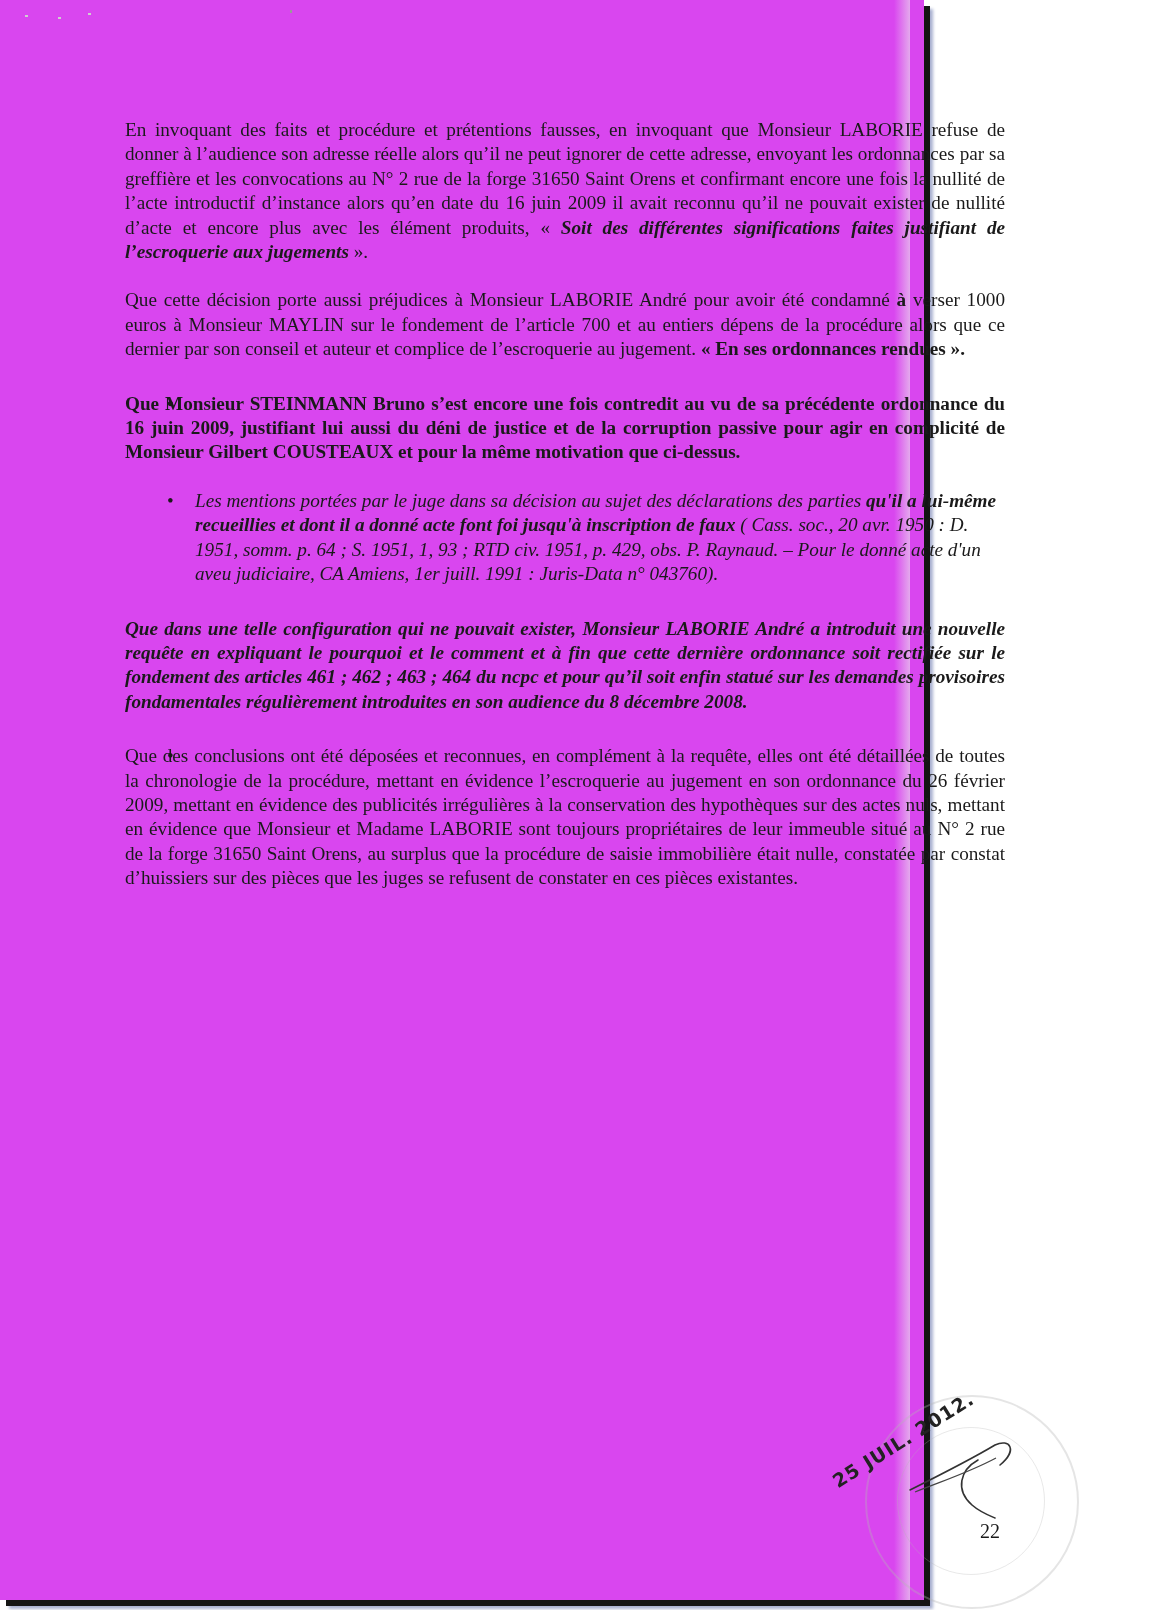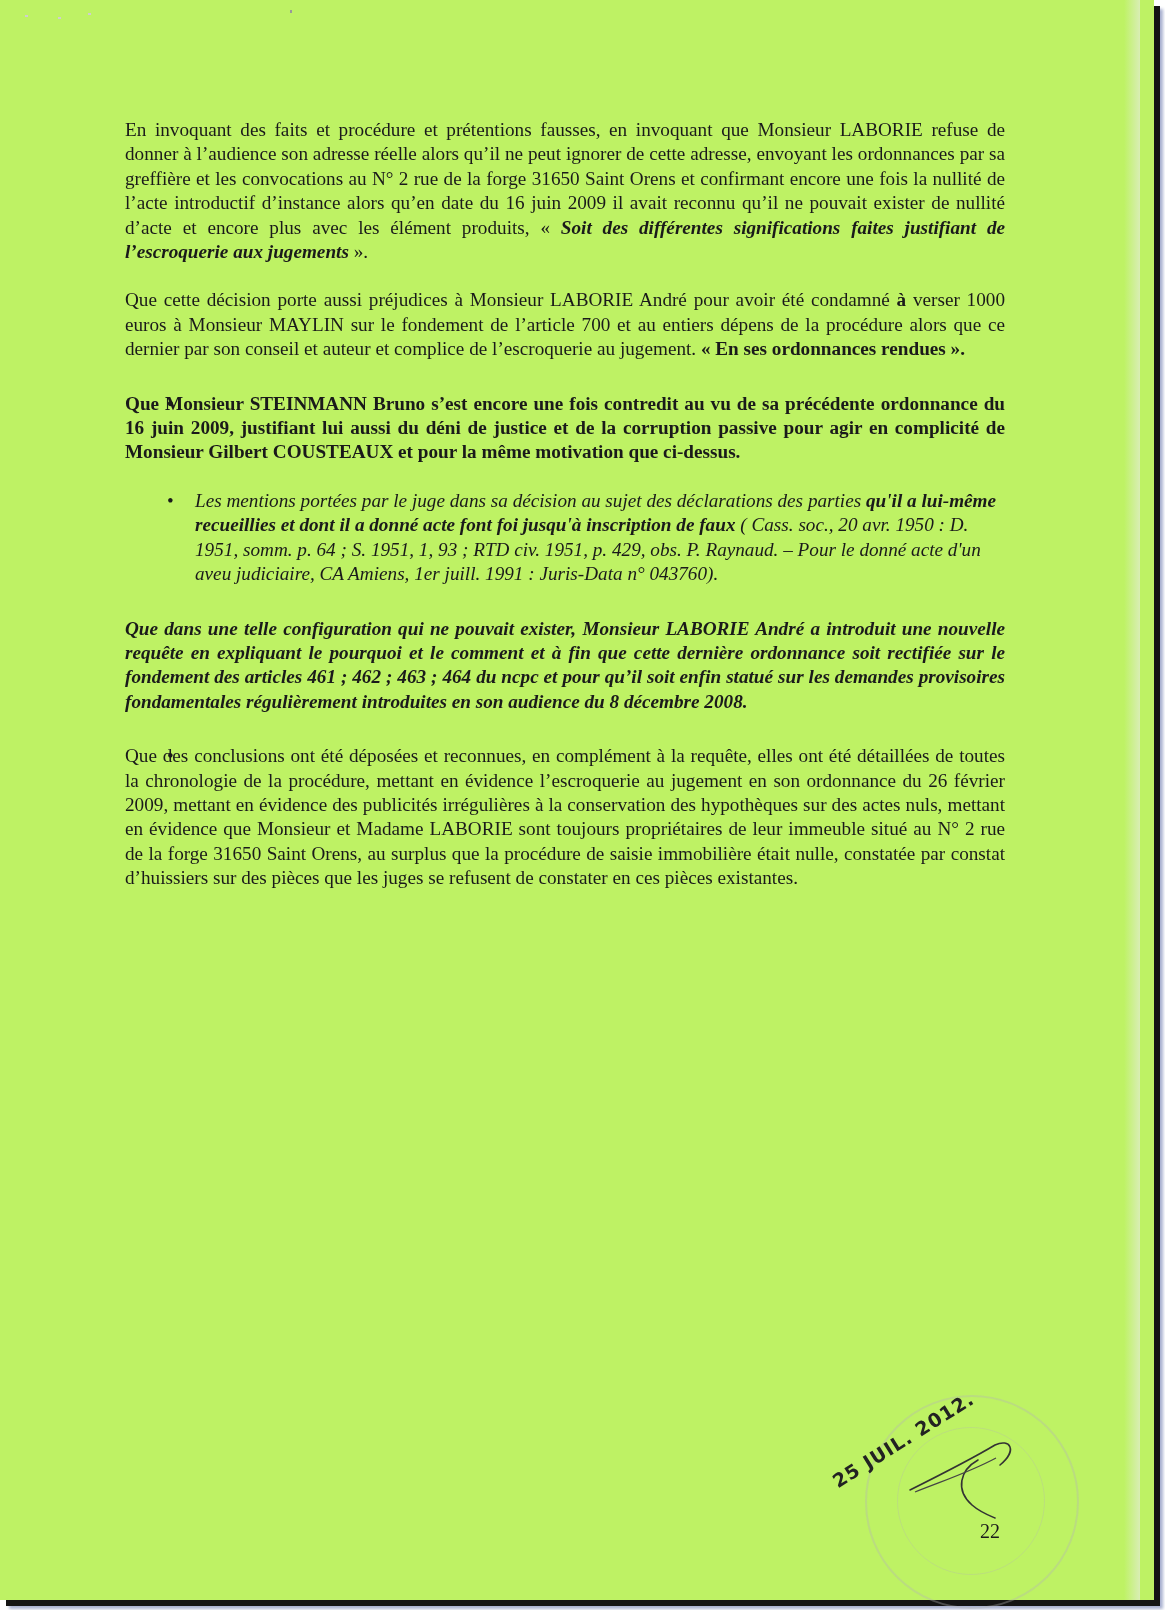--- a/index.html
+++ b/index.html
@@ -12,23 +12,23 @@
       height: 1610px;
       position: relative;
       overflow: hidden;
       font-family: "Liberation Serif", "DejaVu Serif", serif;
       color: #1a1a1a;
     }
     .page {
       position: absolute;
       left: 0;
       top: 0;
-      width: 1154px;
+      width: 924px;
       height: 1600px;
-      background: #bef264;
+      background: #d946ef;
       box-shadow: 6px 6px 0 0 #141414, 9px 9px 3px 0 #a8b0d0;
     }
     .page-edge {
       position: absolute;
       right: 14px;
       top: 0;
       width: 16px;
       height: 100%;
       background: linear-gradient(to right, rgba(240,240,240,0), rgba(235,235,235,0.6));
     }

